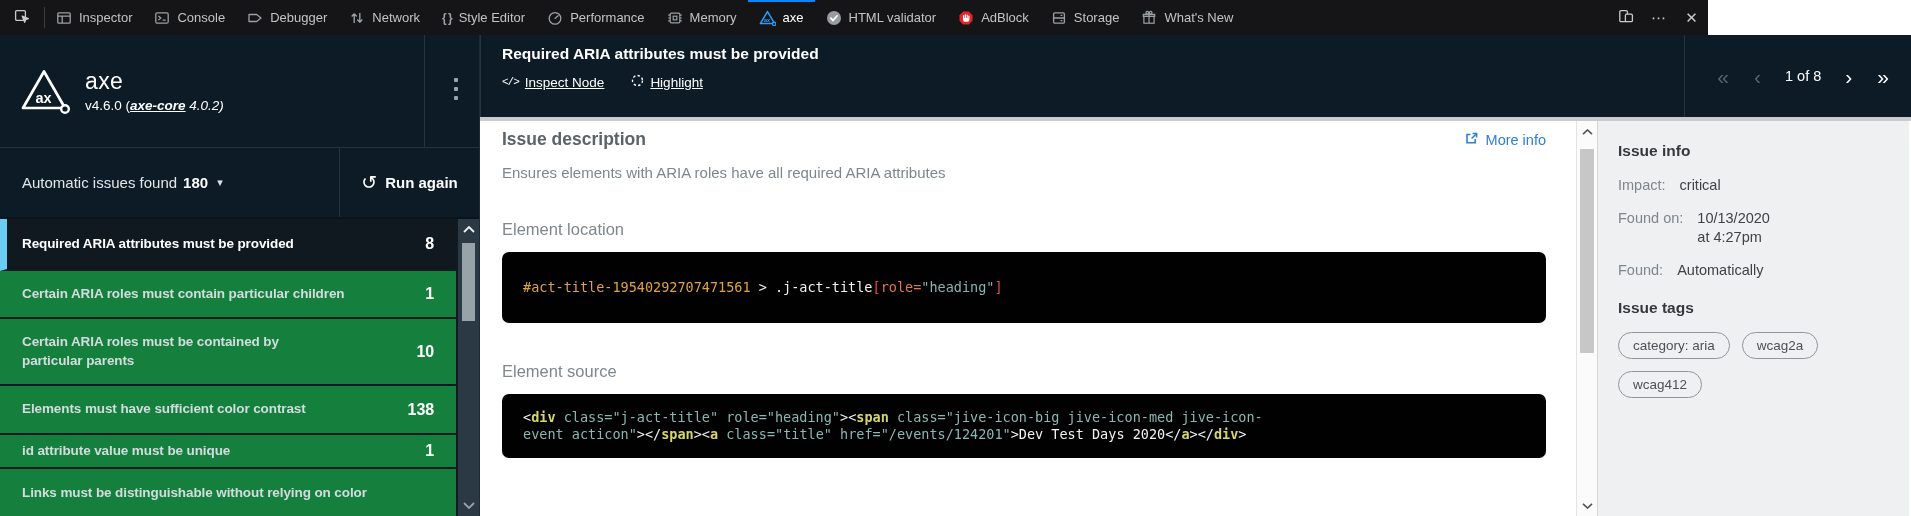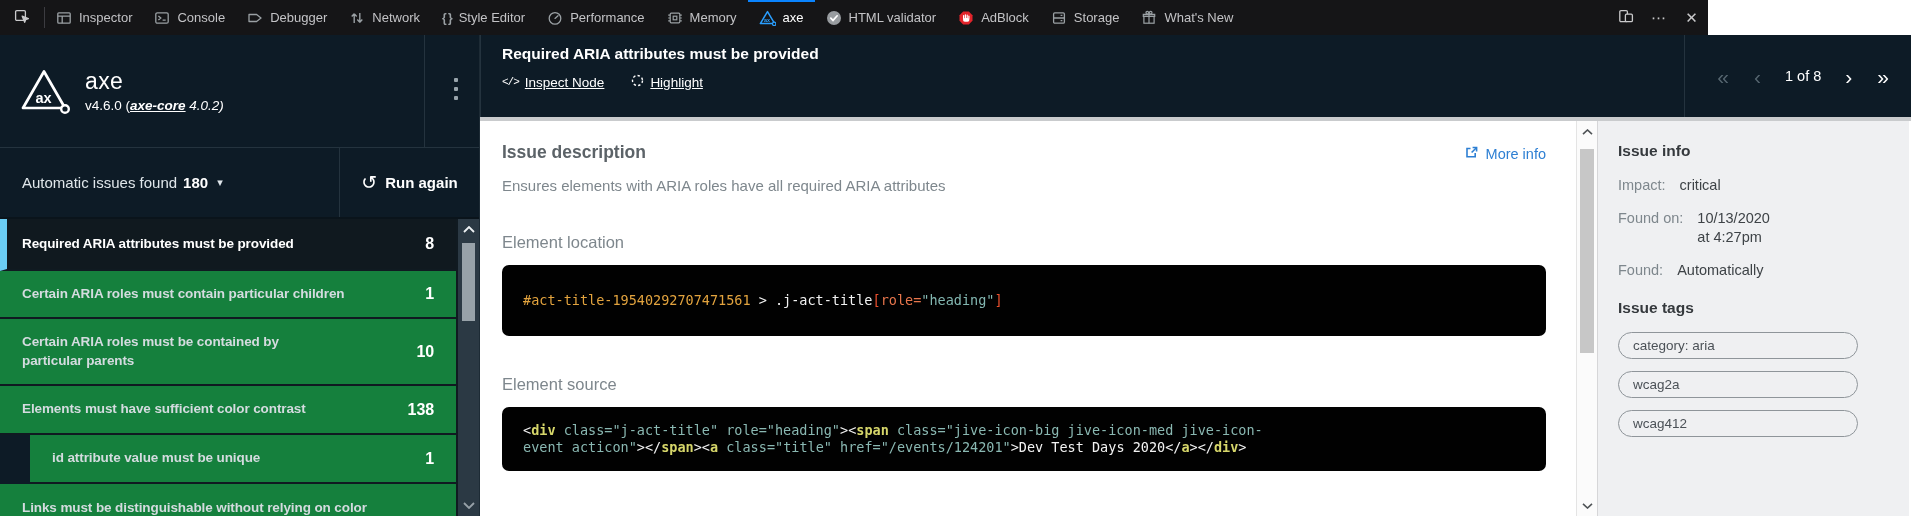--- a/index.html
+++ b/index.html
@@ -52,21 +52,21 @@
                letter-spacing:-0.1px; font-weight:600; display:flex; align-items:center;
                padding-left:22px; border-bottom:2px solid #101a21; margin-right:23px; }
   .issue-label { white-space:nowrap; line-height:1.4; }
   .issue-count { position:absolute; right:22px; font-weight:700; color:#fff; font-size:16px; }
   .issue-row:nth-child(1) { height:52px; background:#10191f; color:#fff; font-weight:700;
                             border-left:7px solid #6bcdf4; padding-left:15px; }
   .issue-row:nth-child(2) { height:48px; }
   .issue-row:nth-child(3) { height:67px; }
   .issue-row:nth-child(3) .issue-label { white-space:normal; max-width:300px; }
   .issue-row:nth-child(4) { height:49px; }
-  .issue-row:nth-child(5) { height:49px;margin-left:30px; }
+  .issue-row:nth-child(5) { height:34px; }
   .issue-row:nth-child(6) { height:50px; }
 
   .list-scrollbar { position:absolute; right:0; top:0; bottom:0; width:23px;
                     background:#2b3944; border-left:2px solid #101a21; }
   .ls-up { position:absolute; top:0; left:0; right:0; height:20px; display:flex;
            align-items:center; justify-content:center; color:#eef2f4; }
   .ls-down { position:absolute; bottom:2px; left:0; right:0; height:18px; display:flex;
              align-items:center; justify-content:center; color:#97a1a8; }
   .ls-thumb { position:absolute; left:4px; width:13px; top:24px; height:78px; background:#98a2a9; }
 
@@ -82,21 +82,21 @@
   .pager { position:absolute; right:14px; top:0; height:100%; display:flex;
            align-items:center; gap:9px; }
   .pg-btn { font-size:21px; color:#fff; padding:0 8px; line-height:1; }
   .pg-btn.disabled { color:#55656f; }
   .pg-label { color:#fff; font-size:14.5px; margin:0 7px; }
   .header-strip { position:absolute; left:480px; top:117px; width:1431px; height:4px; background:#c9cbcd; }
 
   
   .main { position:absolute; left:480px; top:121px; width:1096px; height:395px;
           background:#fff; padding:0 30px 0 22px; overflow:hidden; }
-  .desc-row { display:flex; align-items:flex-end; margin-top:21px; }
+  .desc-row { display:flex; align-items:center; margin-top:8px; }
   .h-desc { font-size:17.5px; font-weight:700; color:#5c6368; }
   .more-info { margin-left:auto; color:#2d7fd3; font-size:14.5px; display:flex;
                align-items:center; gap:7px; margin-top:1px; }
   .desc-text { margin-top:14px; color:#7e878d; font-size:15px; }
   .h-sub { margin-top:39px; color:#7e878d; font-size:16.5px; font-weight:400; }
   .codeblock { margin-top:13px; background:#010101; border-radius:7px; padding:27px 21px;
                font-family:"DejaVu Sans Mono","Liberation Mono",monospace; font-size:13.5px;
                line-height:17px; color:#f2f2f2; }
   .codeblock.src { padding:15px 21px; margin-top:13px; }
   .tok-id   { color:#e2a33e; }
@@ -117,21 +117,21 @@
 
   
   .rsidebar { position:absolute; left:1597px; top:121px; width:312px; height:395px;
               background:#eff0f2; border-left:1px solid #d6d6d8; padding:21px 20px 16px;
               font-size:14.5px; }
   .rs-h { font-size:15.5px; font-weight:700; color:#35393d; }
   .rs-row { margin-top:17px; color:#7e878d; display:flex; align-items:flex-start;gap:8px; }
   .rs-row .val { color:#3e4347; margin-left:6px; }
   .rs-row .val div + div { margin-top:3px; }
   .rs-h.tags { margin-top:21px; }
-  .tags-wrap { display:flex; flex-wrap:wrap; gap:12px; margin-top:15px; width:240px;flex-direction:column; }
+  .tags-wrap { display:flex; flex-wrap:wrap; gap:12px; margin-top:15px; width:240px; }
   .tag { border:1px solid #8f959a; border-radius:14px; padding:5px 14px; color:#4b5157;
          font-size:13.5px; background:transparent; white-space:nowrap; }
 </style>
 </head>
 <body>
 
 <div class="tabbar">
   <div class="pick">
     <span>
       <svg width="16" height="16" viewBox="0 0 16 16" fill="none" stroke="currentColor" stroke-width="1.3">

